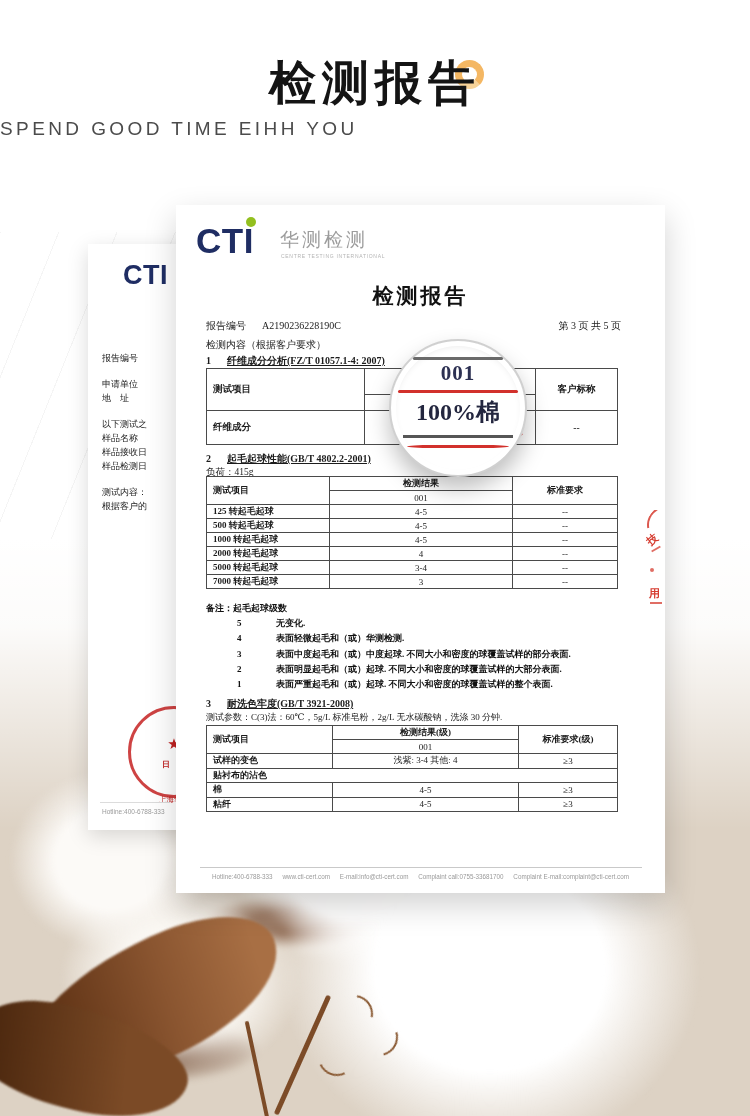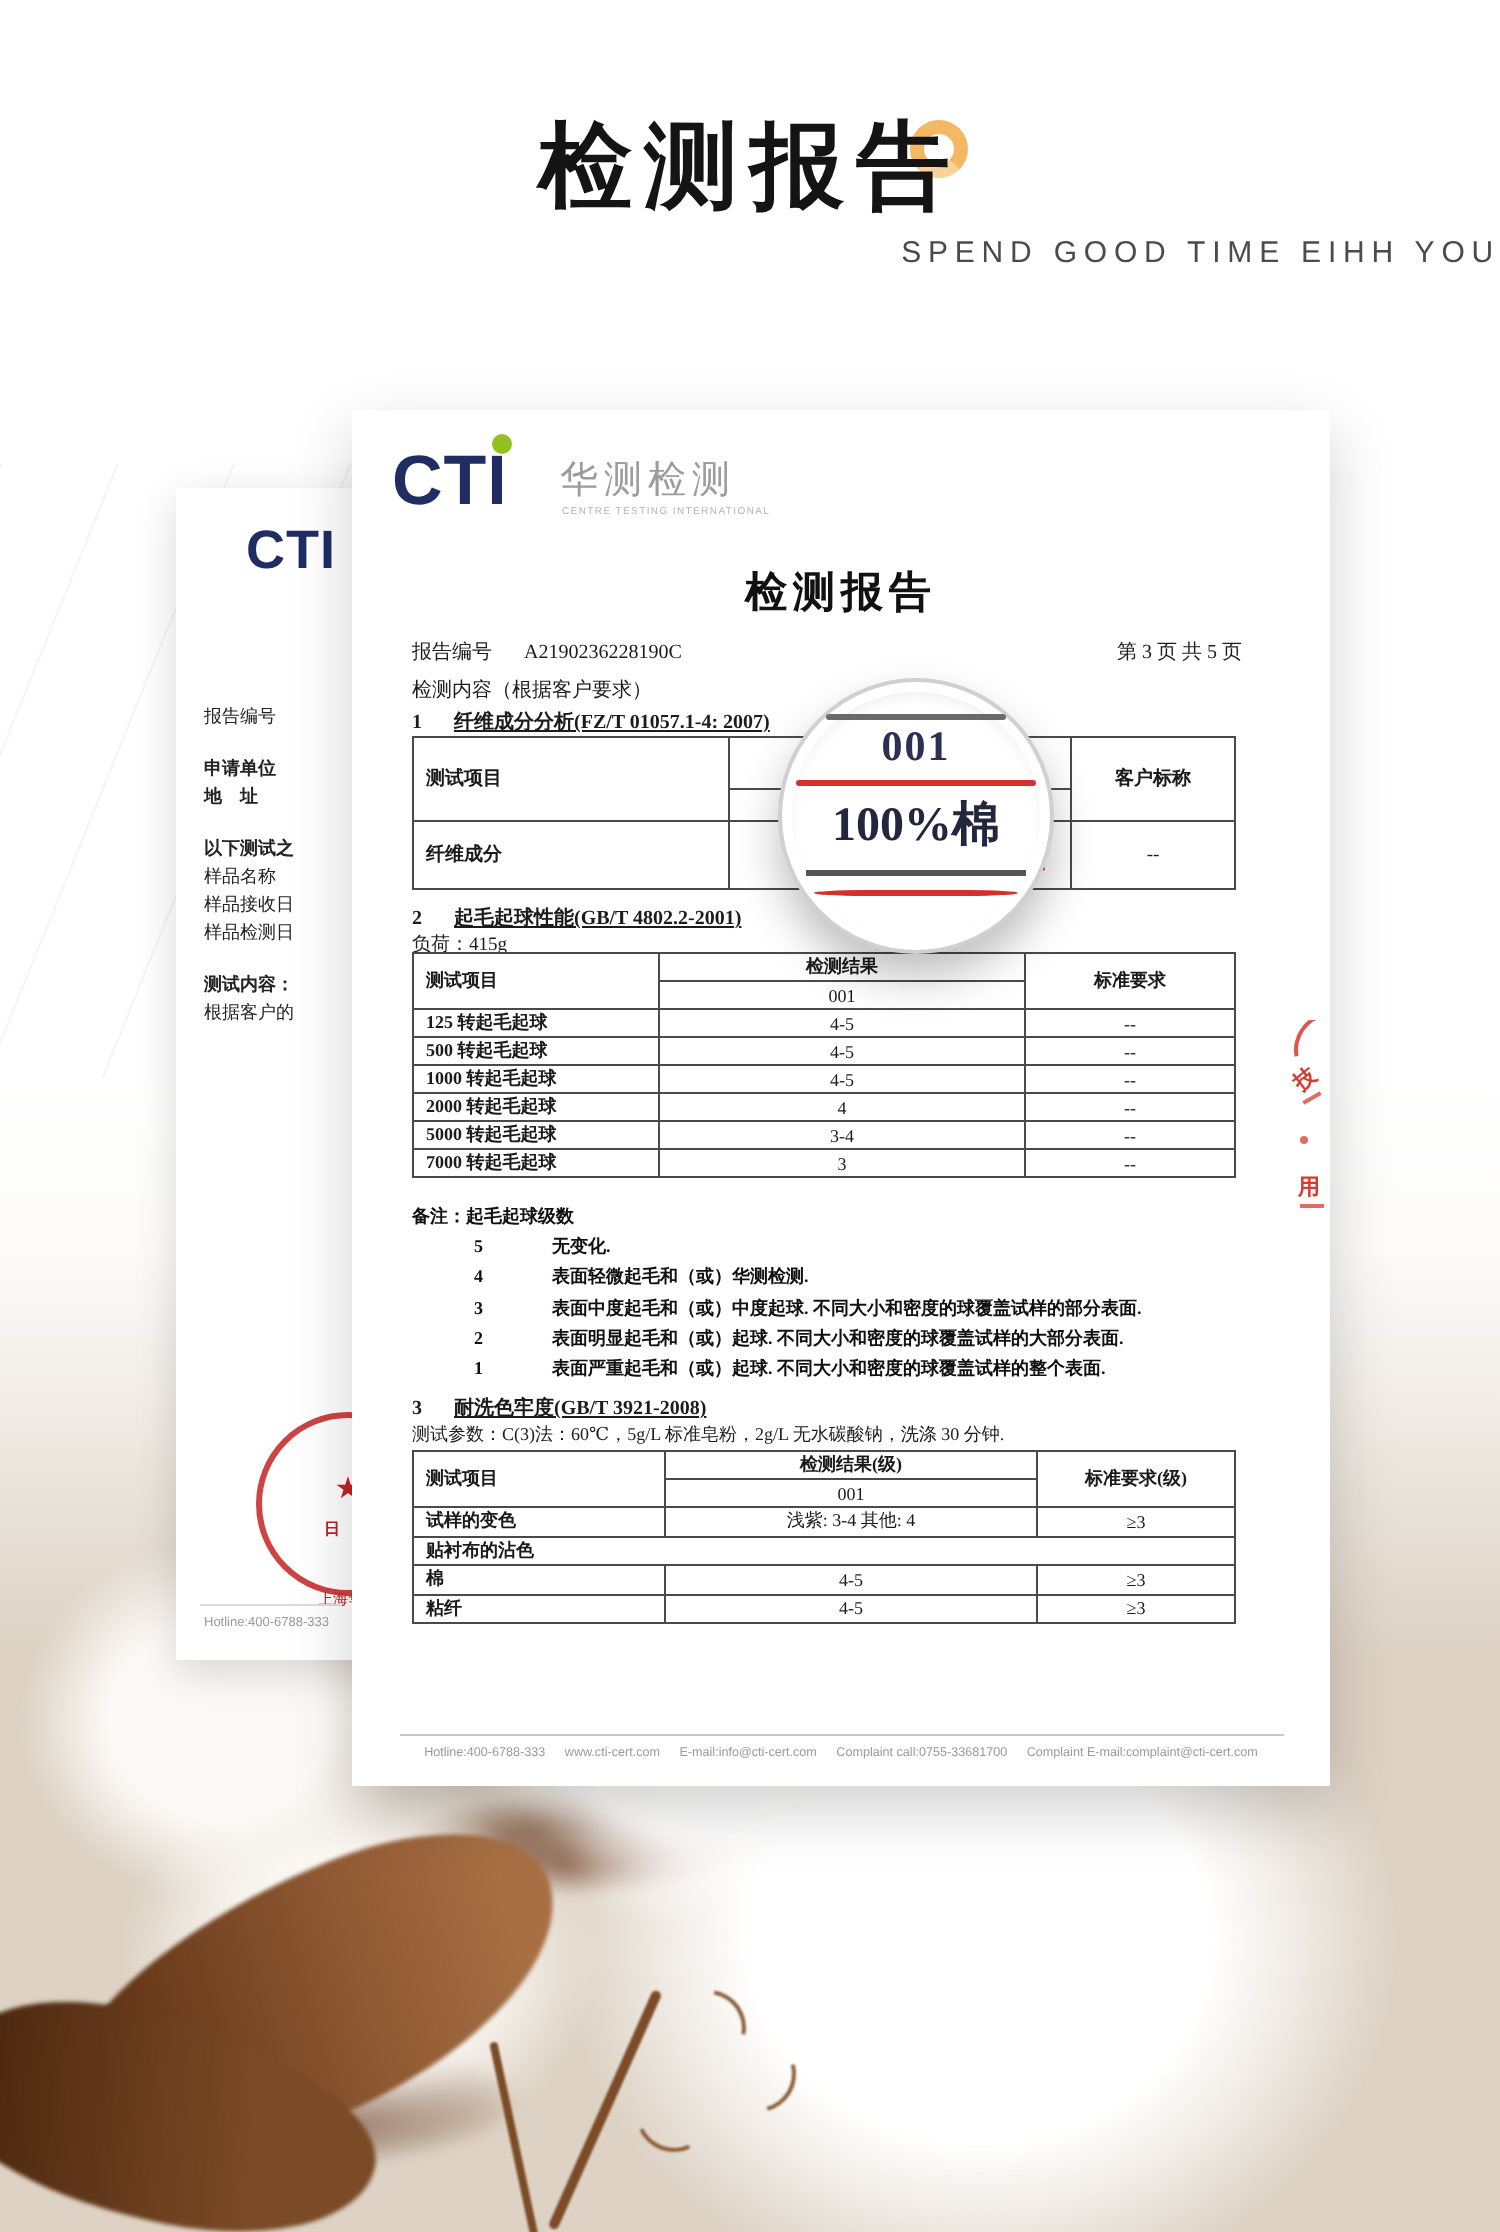--- a/index.html
+++ b/index.html
@@ -51,33 +51,33 @@
   .t3{left:318px;top:498px;transform:rotate(200deg);}
   .photo .fade{position:absolute;left:0;top:-1px;width:100%;height:290px;z-index:4;
     background:linear-gradient(180deg,#ffffff 0%,rgba(255,255,255,.92) 30%,rgba(255,255,255,0) 100%);}
 
   
   .hdr-ring{position:absolute;left:455px;top:60px;width:15px;height:15px;border-radius:50%;z-index:14;
             border:7px solid #f4b763;border-bottom-color:#f8d398;}
   .hdr-title{position:absolute;left:0;right:0;top:52px;text-align:center;z-index:15;
              font-family:"DejaVu Sans",sans-serif;font-weight:900;font-size:47px;
              letter-spacing:6px;color:#141414;}
-  .hdr-sub{position:absolute;left:0;right:0;top:118px;text-align:right;z-index:15;
-           font-family:"Liberation Sans",sans-serif;font-size:15px;letter-spacing:3.4px;color:#4b4b4b;}
+  .hdr-sub{position:absolute;left:0;right:0;top:118px;text-align:left;z-index:15;
+           font-family:"Liberation Sans",sans-serif;font-size:19px;letter-spacing:3.4px;color:#4b4b4b;}
 
   
   .back-doc{position:absolute;left:88px;top:244px;width:274px;height:586px;background:#fff;z-index:5;
             box-shadow:0 6px 20px rgba(0,0,0,.15);}
   .bd-logo{position:absolute;left:12px;top:16px;white-space:nowrap;margin-left:23px;}
   .bd-cti{position:relative;display:inline-block;font-family:"Liberation Sans",sans-serif;
           font-weight:800;font-size:27px;color:#1f2d63;letter-spacing:.5px;}
   .bd-dot{position:absolute;right:-2px;top:-4px;width:8px;height:8px;border-radius:50%;background:#93c01f;}
   .bd-cn{display:inline-block;margin-left:8px;font-size:19px;color:#a8a8a8;vertical-align:4px;}
   .bd-field{position:absolute;left:14px;font-size:9px;white-space:nowrap;color:#232323;}
-  .bd-b{font-weight:700;}
+  .bd-b{font-weight:400;}
   .f0{top:108px}.f1{top:134px}.f2{top:148px}.f3{top:174px}.f4{top:188px}
   .f5{top:202px}.f6{top:216px}.f7{top:242px}.f8{top:256px}
   .bd-stamp{position:absolute;left:40px;top:462px;width:86px;height:86px;border-radius:50%;
             border:3px solid rgba(198,34,34,.85);color:#c22222;}
   .bd-stamp .star{position:absolute;left:0;right:0;top:26px;text-align:center;font-size:15px;}
   .bd-stamp .d1{position:absolute;left:0;right:0;top:50px;text-align:center;font-size:8px;font-weight:700;}
   .bd-stamp .d2{position:absolute;left:0;right:0;top:86px;text-align:center;font-size:7.5px;white-space:nowrap;}
   .bd-sep{position:absolute;left:12px;width:70px;top:558px;border-top:1px solid #dcdcdc;}
   .bd-footer{position:absolute;left:14px;top:564px;font-family:"Liberation Sans",sans-serif;
              font-size:6.5px;color:#9a9a9a;white-space:nowrap;}

